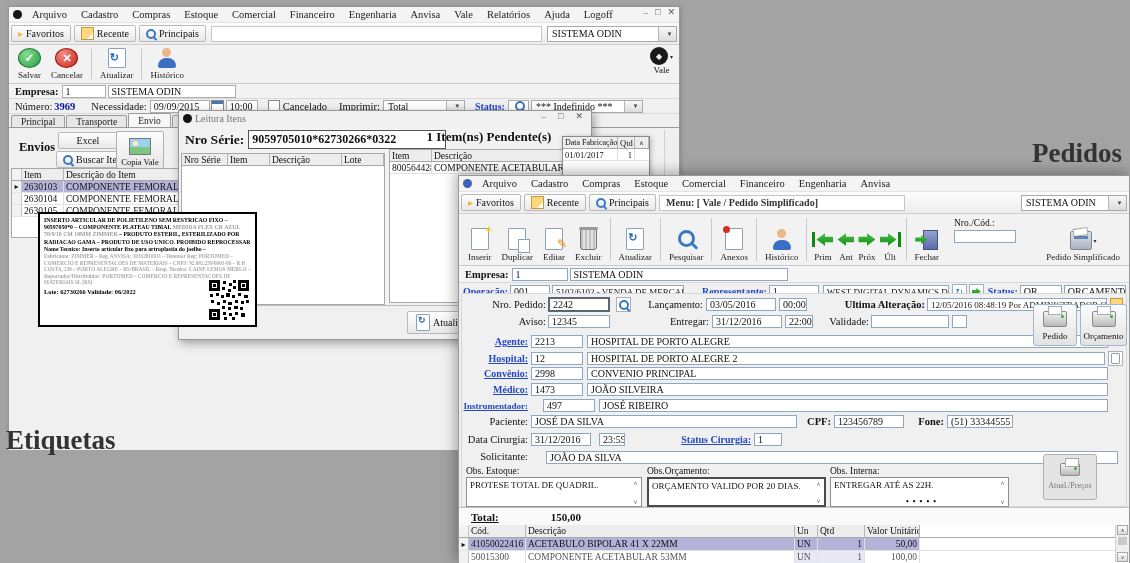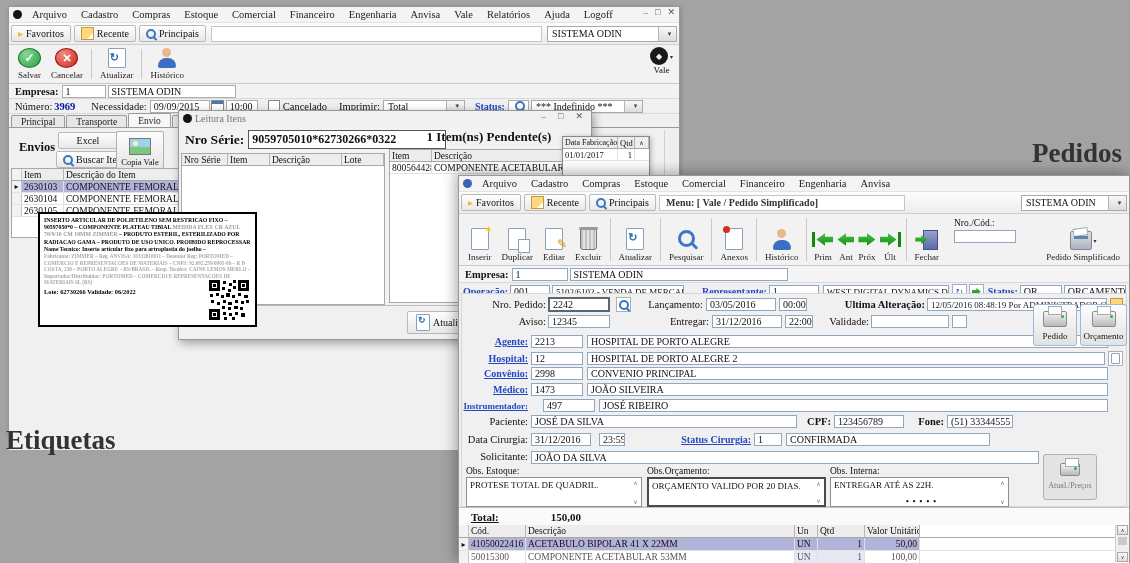--- a/index.html
+++ b/index.html
@@ -603,26 +603,25 @@
         <span class="lbl lr" style="width:30px;margin-left:10px;font-weight:bold">Fone:</span>
         <span class="inp" style="width:66px;margin-left:3px">(51) 33344555</span>
       </div>
 
       <div style="position:absolute;left:0;right:0;top:139px;display:flex;align-items:center">
         <span class="lbl lr" style="width:66px">Data Cirurgia:</span>
         <span class="inp" style="width:60px;margin-left:3px">31/12/2016</span>
         <span class="inp" style="width:26px;margin-left:8px">23:59</span>
         <span class="lnk lr" style="width:80px;margin-left:46px;text-align:right;display:inline-block">Status Cirurgia:</span>
         <span class="inp" style="width:28px;margin-left:3px">1</span>
-        <span class="inp" style="width:204px;margin-left:4px">CONFIRMADA</span>
       </div>
 
       <div style="position:absolute;left:0;right:0;top:157px;display:flex;align-items:flex-start">
         <span class="lbl lr" style="width:66px">Solicitante:</span>
-        <span class="inp" style="width:508px;margin-left:3px">JOÃO DA SILVA</span>
+        <span class="inp" style="width:572px;margin-left:18px">JOÃO DA SILVA</span>
       </div>
 
       <span class="obslbl" style="left:4px;top:172px">Obs. Estoque:</span>
       <div class="obsbox" style="left:4px;top:183px;width:176px">
         <span>PROTESE TOTAL DE QUADRIL.</span>
         <span class="sc">
             <span>∧</span>
             <span>∨</span>
           </span>
       </div>

